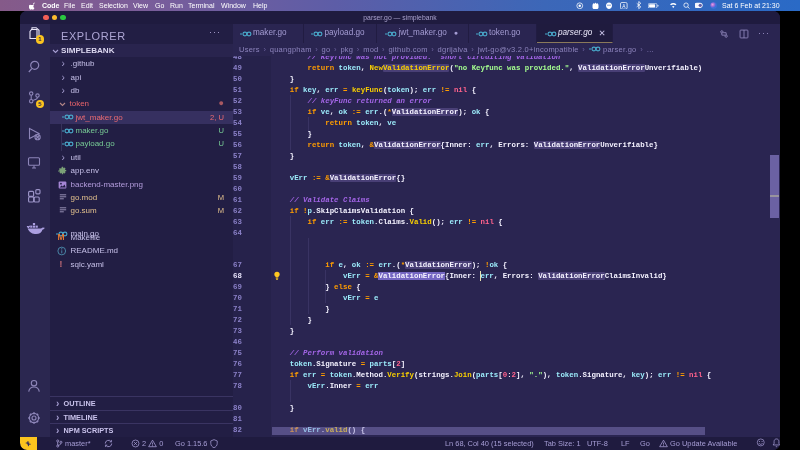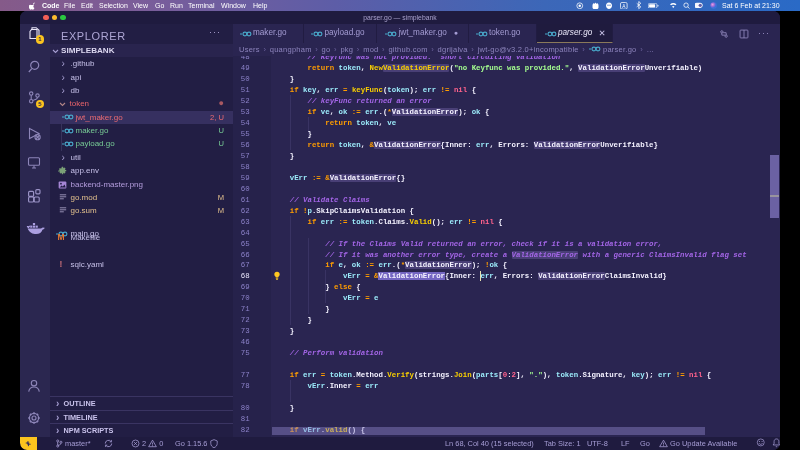--- a/index.html
+++ b/index.html
@@ -28,21 +28,21 @@
 
 #editor{position:absolute;left:213px;top:13px;width:547px;height:412.5px;background:#2a2551}
 #tabs{position:absolute;left:0;top:0;width:547px;height:18.5px;background:#2a2551}
 .tab{position:absolute;top:0;height:18.5px;line-height:18.5px;font-size:8.2px;color:#a49cd3;border-right:1px solid #211c42;white-space:nowrap}
 .tab .lbl{margin-left:4px}
 #tabs .act{background:#1f1b3e;color:#eceafc;font-style:italic;border-bottom:1.5px solid #8a795a}
 #crumbs{position:absolute;left:0;top:18.5px;width:547px;height:13px;line-height:13px;font-size:7.5px;color:#8d84bd;white-space:nowrap;letter-spacing:0.25px}
 #crumbs b{font-weight:normal;color:#6d639e;margin:0 3.6px}
 #code{position:absolute;left:0;top:31.5px;width:547px;height:381px;overflow:hidden;font-family:"Liberation Mono",monospace}
 .L{position:absolute;left:0;white-space:pre;font-size:7.4px;line-height:10.97px;height:11.97px;padding-top:1px;color:#f4f2ff;font-weight:bold}
-.L .n{display:inline-block;width:24.5px;text-align:center;color:#8c82c9;font-weight:normal}
+.L .n{display:inline-block;width:24.5px;text-align:left;color:#8c82c9;font-weight:bold}
 .L .c{margin-left:14.5px}
 .k{color:#ff9d00}.f{color:#fad000}.v{color:#9cecfb}.p{color:#ff628c}.s{color:#a5ff90}.m{color:#a365e6;font-style:italic}
 .hl{background:#493f76;border-radius:1px}
 .sel{background:#7466c2}
 .ig{position:absolute;width:1px;background:rgba(170,160,230,0.12)}
 #hscroll{position:absolute;left:39px;top:371.5px;width:433px;height:8px;background:rgba(140,130,200,0.45)}
 #vscroll{position:absolute;left:536.5px;top:131px;width:9px;height:63px;background:#6b61a3}
 #vtick{position:absolute;left:536.5px;top:170.5px;width:9px;height:2px;background:#98939e}
 
 #status{position:absolute;left:0;top:425.5px;width:760px;height:13.5px;background:#1f1b3f;font-size:7.4px;color:#a79ed6}
@@ -308,20 +308,30 @@
               <path d="M0 5h2.2"></path>
               <circle cx="4.9" cy="5" r="1.9"></circle>
               <circle cx="9" cy="5" r="1.9"></circle>
             </g>
           </svg>
           <span style="position:absolute;left:20.5px">main.go</span>
         </div>
       <div class="row" style="top:206.9px">
           <span style="position:absolute;left:7.5px;color:#e37933;font-weight:bold;font-size:8.5px">M</span>
           <span style="position:absolute;left:20.5px">Makefile</span>
+        </div>
+      <div class="row" style="top:220.25px">
+          <svg class="seti" style="left:7px;top:2.2px" width="9.5" height="9.5" viewBox="0 0 14 14">
+            <g fill="none" stroke="#519aba" stroke-width="1.2">
+              <circle cx="7" cy="7" r="5.7"></circle>
+              <path d="M7 6v4.4"></path>
+            </g>
+            <circle cx="7" cy="3.8" r="1" fill="#519aba"></circle>
+          </svg>
+          <span style="position:absolute;left:20.5px">README.md</span>
         </div>
       <div class="row" style="top:233.6px">
           <span style="position:absolute;left:9.5px;color:#c76e79;font-weight:bold;font-size:8.5px">!</span>
           <span style="position:absolute;left:20.5px">sqlc.yaml</span>
         </div>
       <div class="row" style="top:372.45px;border-top:1px solid #3a3462;font-weight:bold;font-size:7.3px;color:#cac3ec">
           <span class="chev" style="left:6px;top:0">›</span>
           <span style="position:absolute;left:13.5px">OUTLINE</span>
         </div>
       <div class="row" style="top:385.8px;border-top:1px solid #3a3462;font-weight:bold;font-size:7.3px;color:#cac3ec">
@@ -410,31 +420,30 @@
         <div class="L" style="top:72.34px"><b class="n">55</b><span class="c">        }</span></div>
         <div class="L" style="top:83.31px"><b class="n">56</b><span class="c">        <span class="k">return</span> <span class="v">token</span>, <span class="k">&amp;</span><span class="hl">ValidationError</span>{Inner: <span class="v">err</span>, Errors: <span class="hl">ValidationError</span>Unverifiable}</span></div>
         <div class="L" style="top:94.28px"><b class="n">57</b><span class="c">    }</span></div>
         <div class="L" style="top:105.25px"><b class="n">58</b><span class="c"></span></div>
         <div class="L" style="top:116.22px"><b class="n">59</b><span class="c">    <span class="v">vErr</span> <span class="k">:=</span> <span class="k">&amp;</span><span class="hl">ValidationError</span>{}</span></div>
         <div class="L" style="top:127.19px"><b class="n">60</b><span class="c"></span></div>
         <div class="L" style="top:138.16px"><b class="n">61</b><span class="c">    <span class="m">// Validate Claims</span></span></div>
         <div class="L" style="top:149.13px"><b class="n">62</b><span class="c">    <span class="k">if</span> <span class="k">!</span><span class="v">p</span>.SkipClaimsValidation {</span></div>
         <div class="L" style="top:160.1px"><b class="n">63</b><span class="c">        <span class="k">if</span> <span class="v">err</span> <span class="k">:=</span> <span class="v">token</span>.Claims.<span class="f">Valid</span>(); <span class="v">err</span> <span class="k">!=</span> <span class="p">nil</span> {</span></div>
         <div class="L" style="top:171.07px"><b class="n">64</b><span class="c"></span></div>
-        <div class="L" style="top:182.04px"><b class="n">65</b><span class="c">            <span class="m">// If the Claims Valid returned an error, check if it is a validation error,</span></span></div>
-        <div class="L" style="top:193.01px"><b class="n">66</b><span class="c">            <span class="m">// If it was another error type, create a <span class="hl">ValidationError</span> with a generic ClaimsInvalid flag set</span></span></div>
         <div class="L" style="top:203.98px"><b class="n">67</b><span class="c">            <span class="k">if</span> <span class="v">e</span>, <span class="v">ok</span> <span class="k">:=</span> <span class="v">err</span>.(<span class="k">*</span><span class="hl">ValidationError</span>); <span class="k">!</span><span class="v">ok</span> {</span></div>
         <div class="L" style="top:214.95px"><b class="n" style="color:#e9e5fb">68</b><span class="c">                <span class="v">vErr</span> <span class="k">=</span> <span class="k">&amp;</span><span class="sel">ValidationError</span>{Inner: <span class="v">err</span>, Errors: <span class="hl">ValidationError</span>ClaimsInvalid}</span></div>
         <div class="L" style="top:225.92px"><b class="n">69</b><span class="c">            } <span class="k">else</span> {</span></div>
         <div class="L" style="top:236.89px"><b class="n">70</b><span class="c">                <span class="v">vErr</span> <span class="k">=</span> <span class="v">e</span></span></div>
         <div class="L" style="top:247.86px"><b class="n">71</b><span class="c">            }</span></div>
         <div class="L" style="top:258.83px"><b class="n">72</b><span class="c">        }</span></div>
         <div class="L" style="top:269.8px"><b class="n">73</b><span class="c">    }</span></div>
         <div class="L" style="top:280.77px"><b class="n">46</b><span class="c"></span></div>
         <div class="L" style="top:291.74px"><b class="n">75</b><span class="c">    <span class="m">// Perform validation</span></span></div>
+        <div class="L" style="top:302.71px"><b class="n">76</b><span class="c">    <span class="v">token</span>.Signature <span class="k">=</span> <span class="v">parts</span>[<span class="p">2</span>]</span></div>
         <div class="L" style="top:313.68px"><b class="n">77</b><span class="c">    <span class="k">if</span> <span class="v">err</span> <span class="k">=</span> <span class="v">token</span>.Method.<span class="f">Verify</span>(strings.<span class="f">Join</span>(<span class="v">parts</span>[<span class="p">0</span>:<span class="p">2</span>], <span class="s">"."</span>), <span class="v">token</span>.Signature, <span class="v">key</span>); <span class="v">err</span> <span class="k">!=</span> <span class="p">nil</span> {</span></div>
         <div class="L" style="top:324.65px"><b class="n">78</b><span class="c">        <span class="v">vErr</span>.Inner <span class="k">=</span> <span class="v">err</span></span></div>
         <div class="L" style="top:346.59px"><b class="n">80</b><span class="c">    }</span></div>
         <div class="L" style="top:357.56px"><b class="n">81</b><span class="c"></span></div>
         <div class="L" style="top:368.53px"><b class="n">82</b><span class="c">    <span class="k">if</span> <span class="v">vErr</span>.<span class="f">valid</span>() {</span></div>
         <svg style="position:absolute;left:40px;top:215.8px" width="8" height="9.5" viewBox="0 0 12 14">
             <path d="M6 1a4 4 0 014 4c0 1.6-1 2.4-1.6 3.2-.4.5-.6.9-.6 1.3H4.2c0-.4-.2-.8-.6-1.3C3 7.4 2 6.6 2 5a4 4 0 014-4z" fill="#ffc821"></path>
             <rect x="4.2" y="10.2" width="3.6" height="1.2" fill="#ffc821"></rect>
             <rect x="4.6" y="12" width="2.8" height="1.2" fill="#ffc821"></rect>
           </svg>

